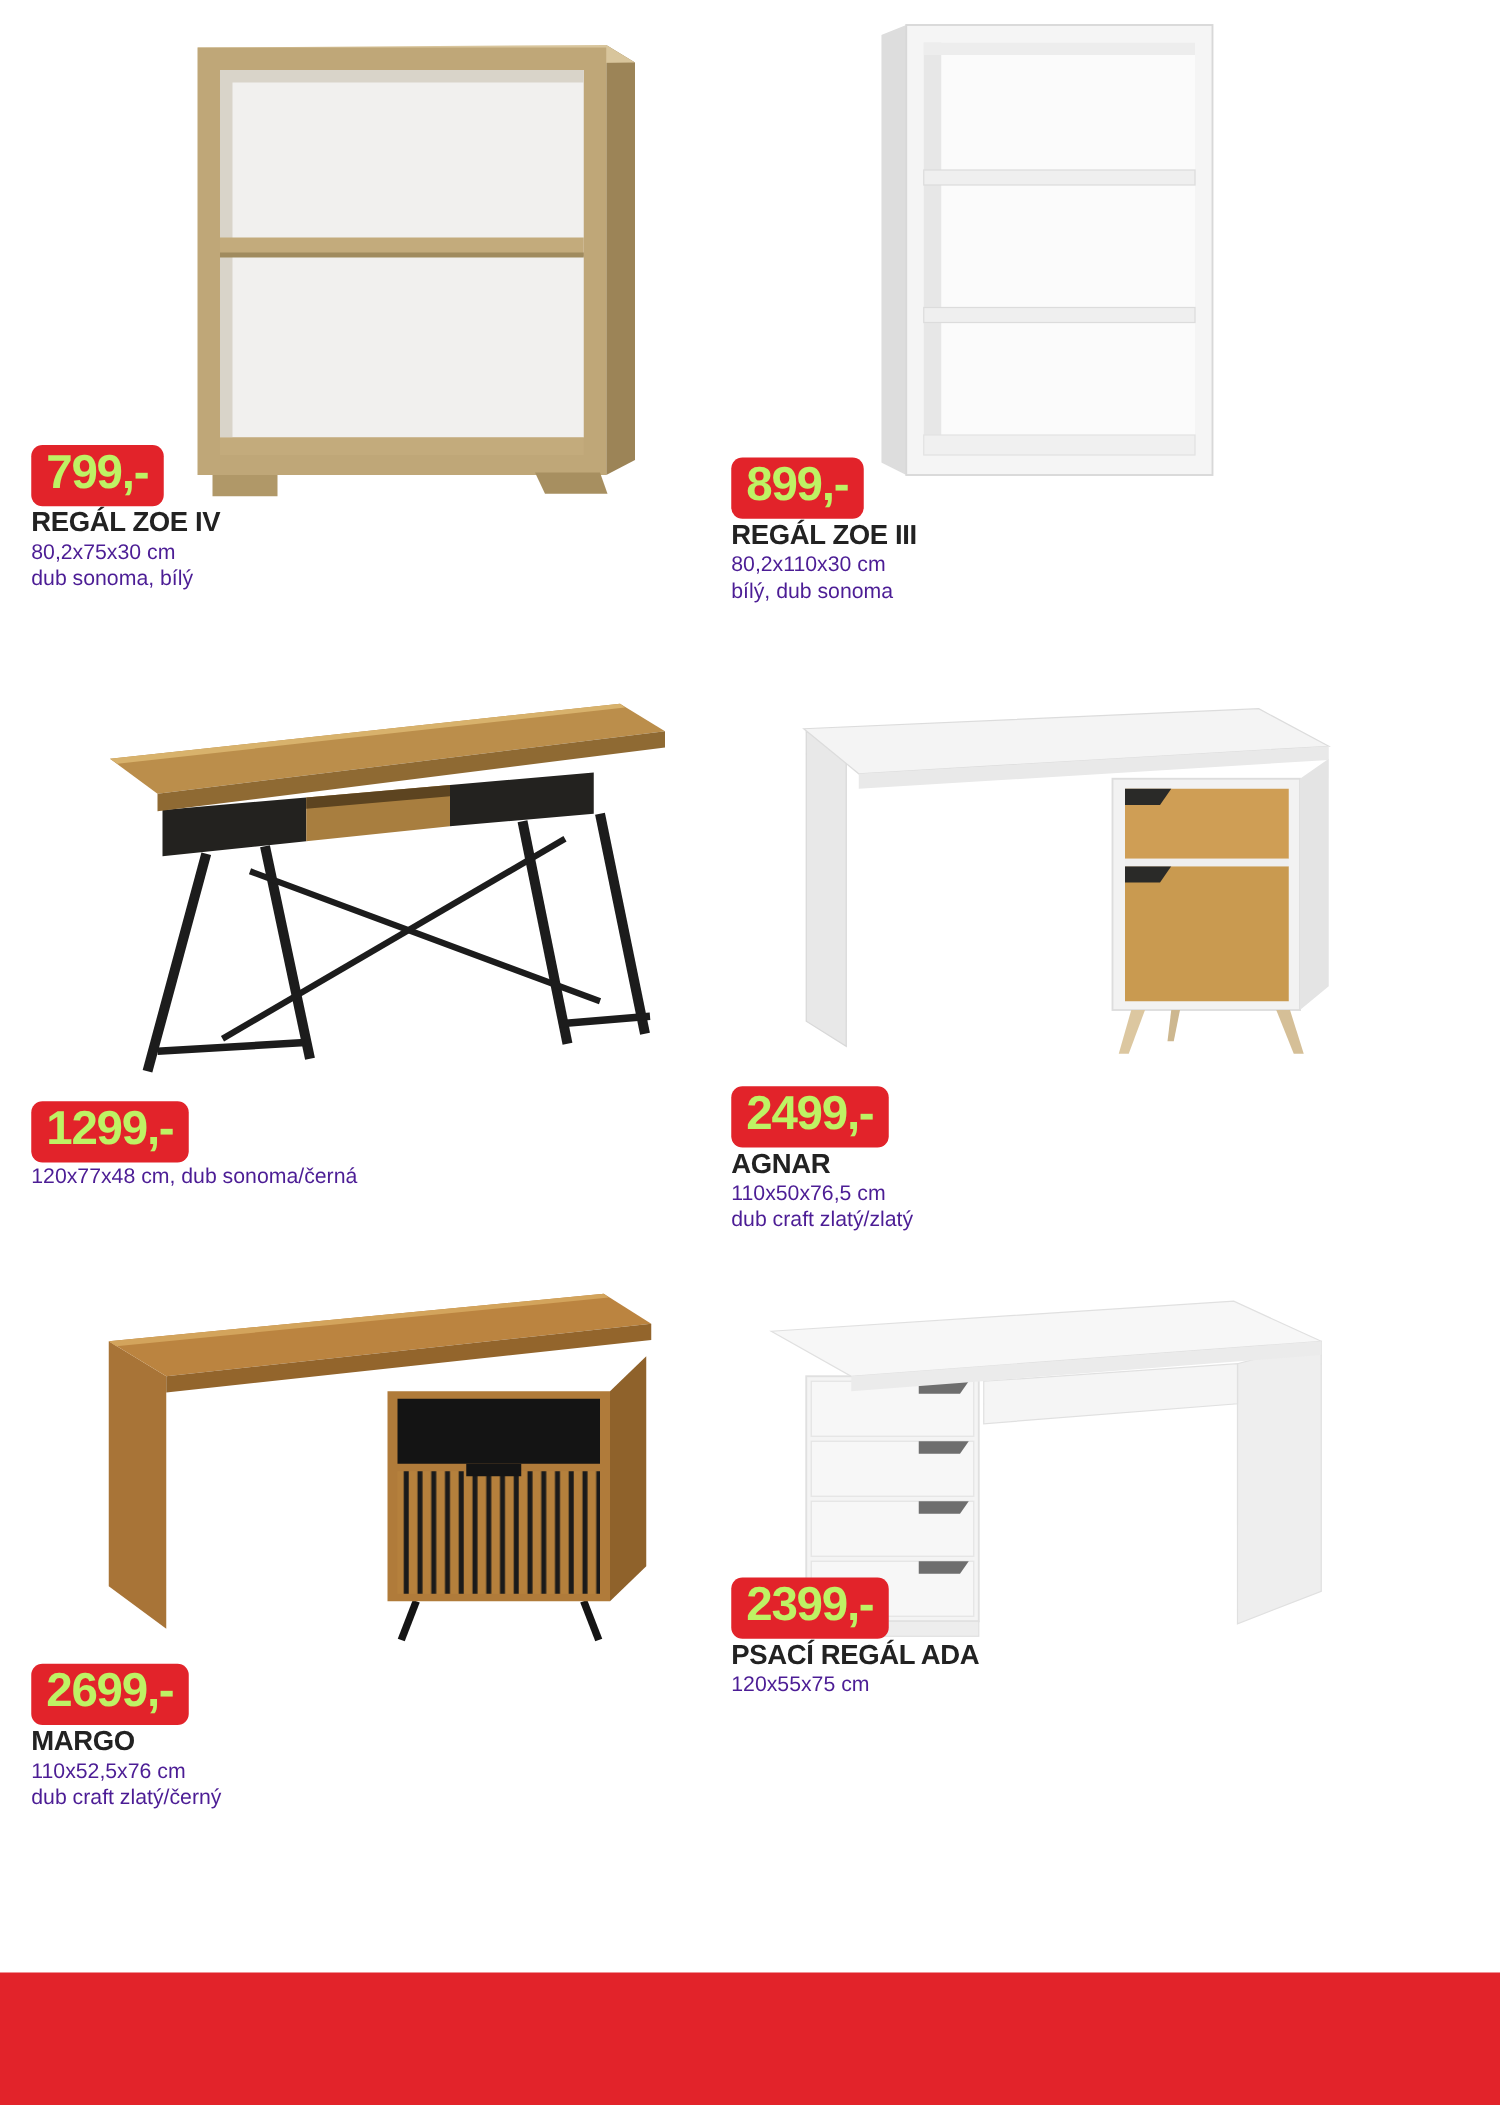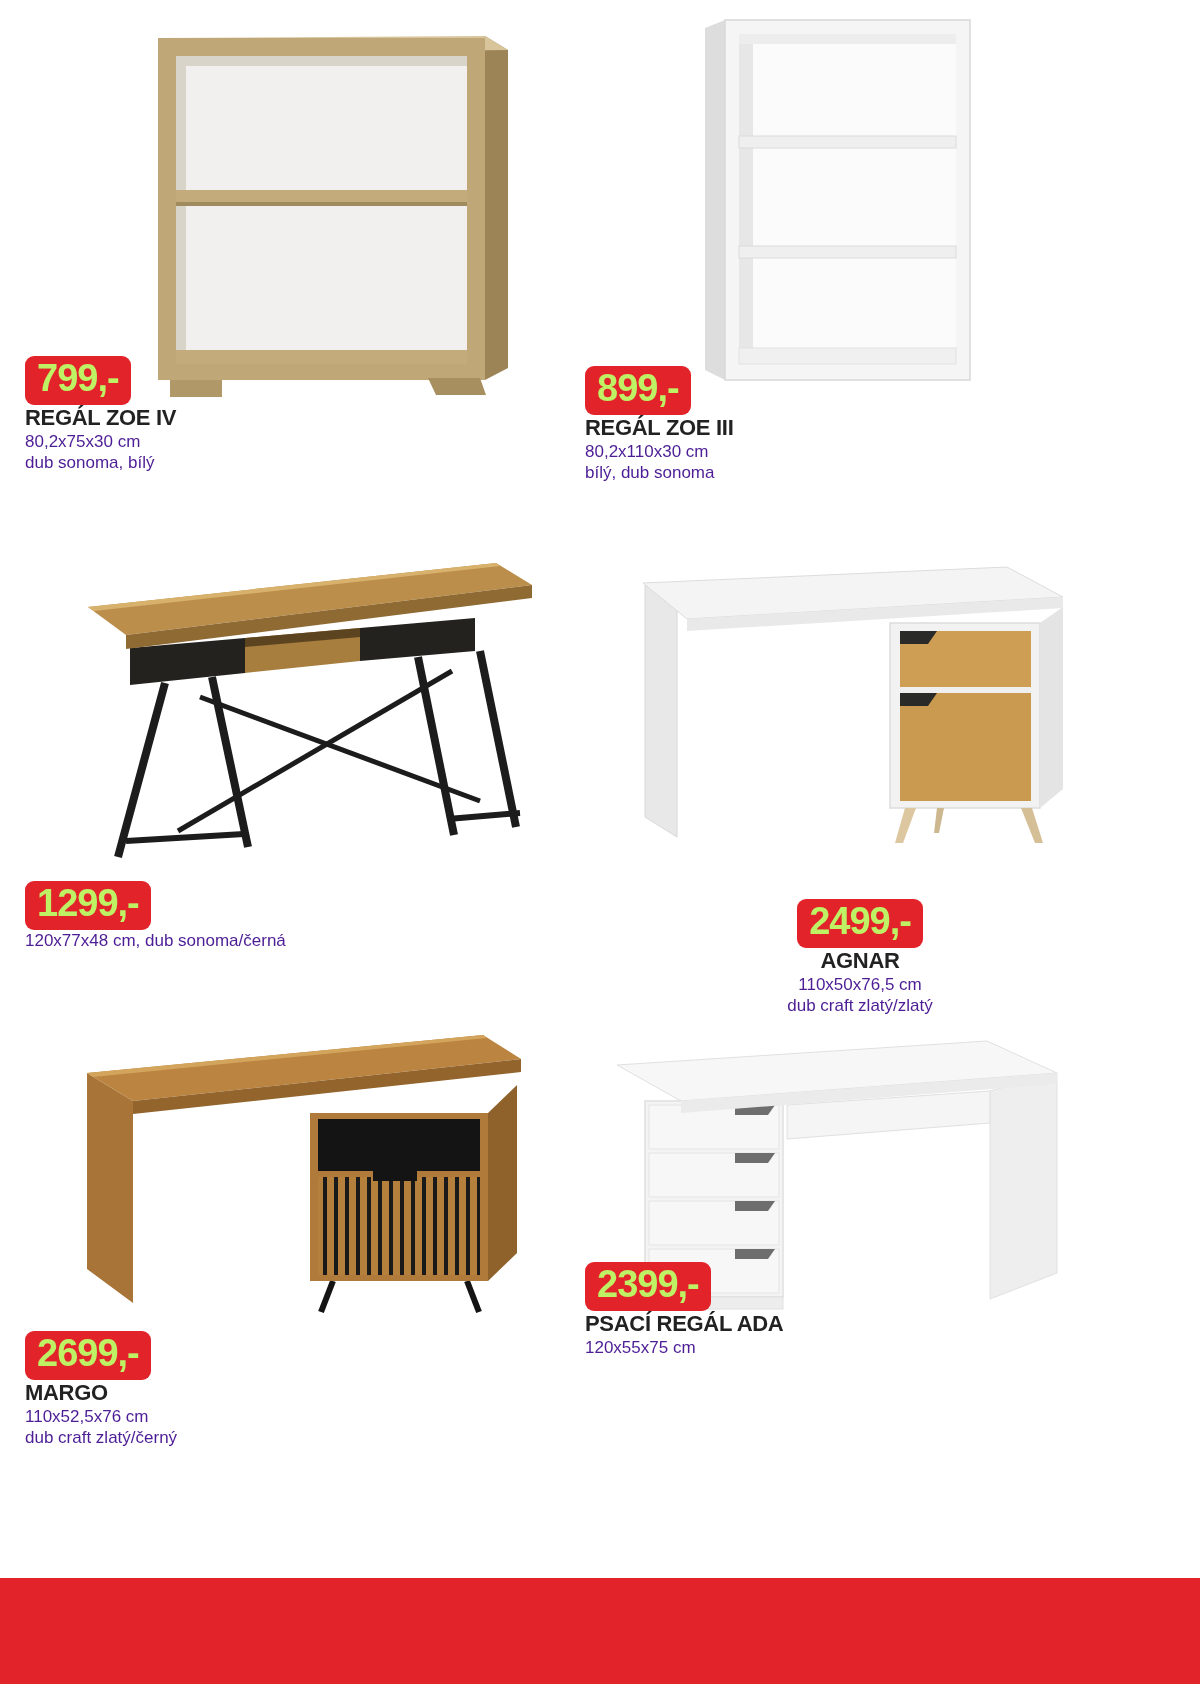--- a/index.html
+++ b/index.html
@@ -38,21 +38,21 @@
   .img-1 { left:140px; top:8px;    width:380px; height:392px; }
   .img-2 { left:705px; top:8px;    width:285px; height:385px; }
   .img-3 { left:60px;  top:545px;  width:480px; height:330px; }
   .img-4 { left:635px; top:545px;  width:440px; height:300px; }
   .img-5 { left:75px;  top:1015px; width:450px; height:300px; }
   .img-6 { left:615px; top:1015px; width:450px; height:310px; }
 
   .info-1 { left:25px;  top:356px; }
   .info-2 { left:585px; top:366px; }
   .info-3 { left:25px;  top:881px; }
-  .info-4 { left:585px; top:899px;text-align:center; }
+  .info-4 { left:585px; top:869px; }
   .info-5 { left:25px;  top:1331px; }
   .info-6 { left:585px; top:1262px; }
 
   .footer-band {
     position:absolute;
     left:0; bottom:0;
     width:1200px; height:106px;
     background:#e2232a;
   }
 </style>

